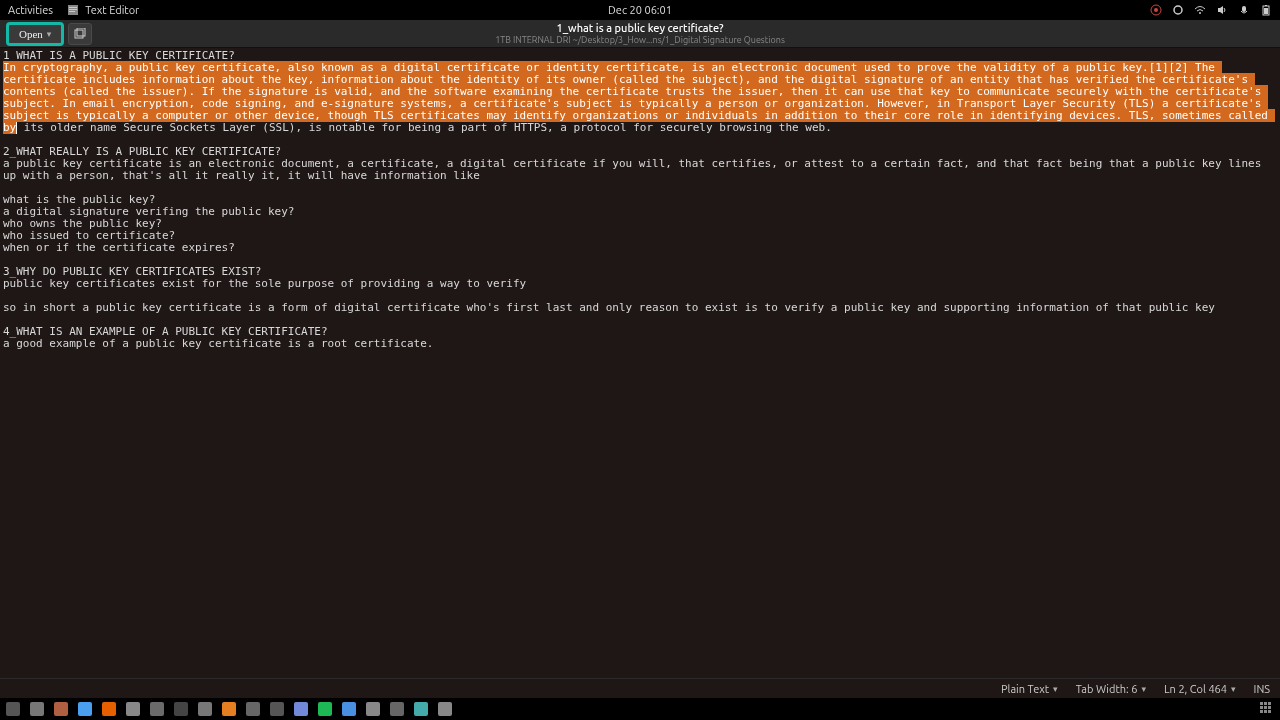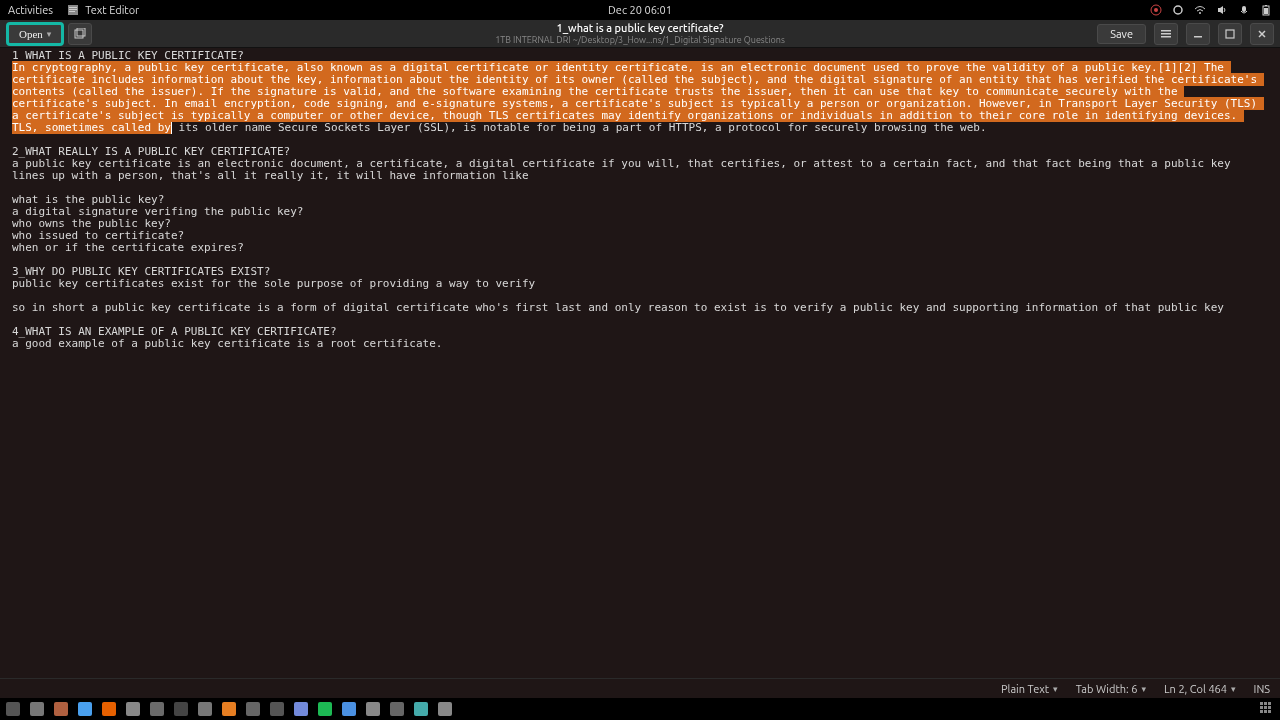--- a/index.html
+++ b/index.html
@@ -88,21 +88,21 @@
 }
 
 
 .editor {
   position: absolute;
   top: 48px;
   left: 0;
   right: 0;
   bottom: 42px;
   background: #1f1616;
-  padding: 2px 12px;
+  padding: 2px 3px;
   white-space: pre-wrap;
   word-break: break-word;
   font-family: "DejaVu Sans Mono", monospace;
   font-size: 11px;
   line-height: 12px;
   color: #d8d8d8;
 }
 .editor .sel {
   background: #d2691e;
   color: #fff;
@@ -217,46 +217,20 @@
   </div>
   <div class="tb-btn">
     <svg width="12" height="12" viewBox="0 0 12 12">
         <rect x="1" y="2" width="8" height="8" fill="none" stroke="#ccc" stroke-width="1"></rect>
         <rect x="3" y="0" width="8" height="8" fill="none" stroke="#ccc" stroke-width="1"></rect>
       </svg>
   </div>
   <div class="title-center">
     <div class="title-line1">1_what is a public key certificate?</div>
     <div class="title-line2">1TB INTERNAL DRI ~/Desktop/3_How...ns/1_Digital Signature Questions</div>
-  </div>
-  <div class="right-controls">
-    <div class="save-btn">Save</div>
-    <div class="tb-btn">
-      <svg width="12" height="12" viewBox="0 0 12 12">
-          <rect x="1" y="2" width="10" height="1.5" fill="#ccc"></rect>
-          <rect x="1" y="5" width="10" height="1.5" fill="#ccc"></rect>
-          <rect x="1" y="8" width="10" height="1.5" fill="#ccc"></rect>
-        </svg>
-    </div>
-    <div class="tb-btn">
-        <svg width="10" height="10" viewBox="0 0 10 10">
-          <rect x="1" y="7" width="8" height="1.5" fill="#ccc"></rect>
-        </svg>
-      </div>
-    <div class="tb-btn">
-        <svg width="10" height="10" viewBox="0 0 10 10">
-          <rect x="1" y="1" width="8" height="8" fill="none" stroke="#ccc" stroke-width="1.2"></rect>
-        </svg>
-      </div>
-    <div class="tb-btn">
-        <svg width="10" height="10" viewBox="0 0 10 10">
-          <line x1="2" y1="2" x2="8" y2="8" stroke="#ccc" stroke-width="1.5"></line>
-          <line x1="8" y1="2" x2="2" y2="8" stroke="#ccc" stroke-width="1.5"></line>
-        </svg>
-      </div>
   </div>
 </div>
 
 <div class="editor"><span>1_WHAT IS A PUBLIC KEY CERTIFICATE?</span>
 <span class="sel">In cryptography, a public key certificate, also known as a digital certificate or identity certificate, is an electronic document used to prove the validity of a public key.[1][2] The certificate includes information about the key, information about the identity of its owner (called the subject), and the digital signature of an entity that has verified the certificate's contents (called the issuer). If the signature is valid, and the software examining the certificate trusts the issuer, then it can use that key to communicate securely with the certificate's subject. In email encryption, code signing, and e-signature systems, a certificate's subject is typically a person or organization. However, in Transport Layer Security (TLS) a certificate's subject is typically a computer or other device, though TLS certificates may identify organizations or individuals in addition to their core role in identifying devices. TLS, sometimes called by</span><span class="cursor"></span><span> its older name Secure Sockets Layer (SSL), is notable for being a part of HTTPS, a protocol for securely browsing the web.</span>
 <span></span>
 <span>2_WHAT REALLY IS A PUBLIC KEY CERTIFICATE?</span>
 <span>a public key certificate is an electronic document, a certificate, a digital certificate if you will, that certifies, or attest to a certain fact, and that fact being that a public key lines up with a person, that's all it really it, it will have information like</span>
 <span></span>
 <span>what is the public key?</span>

